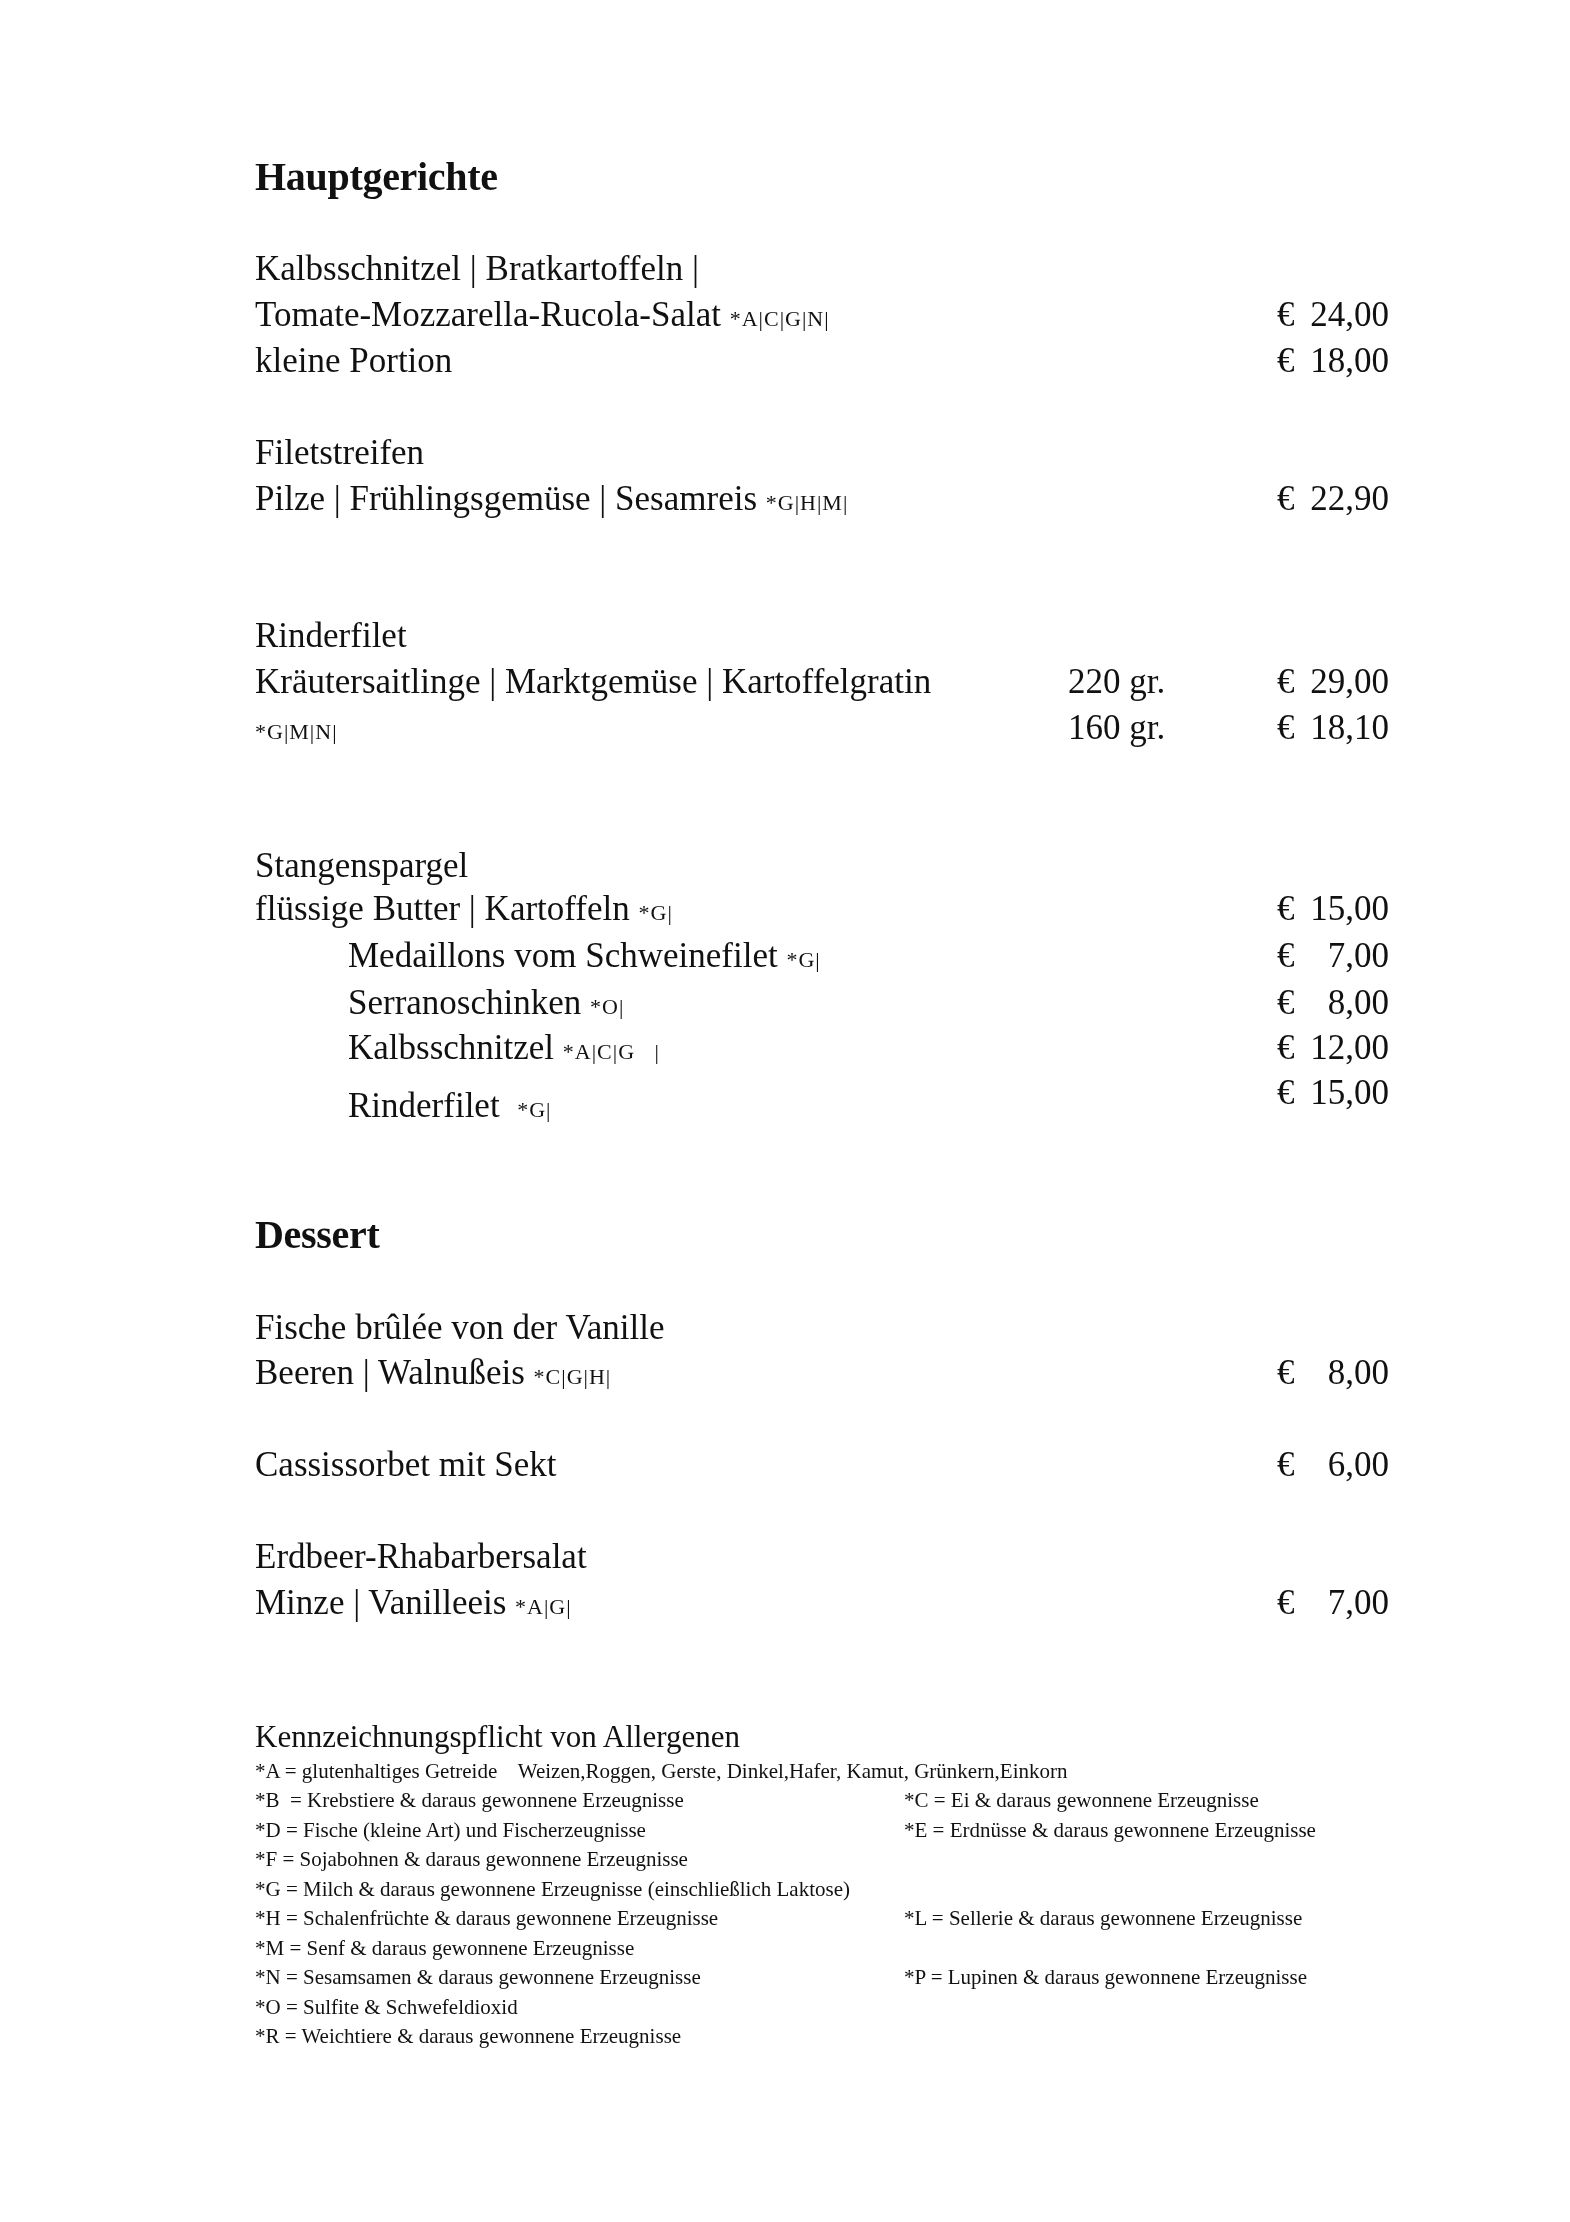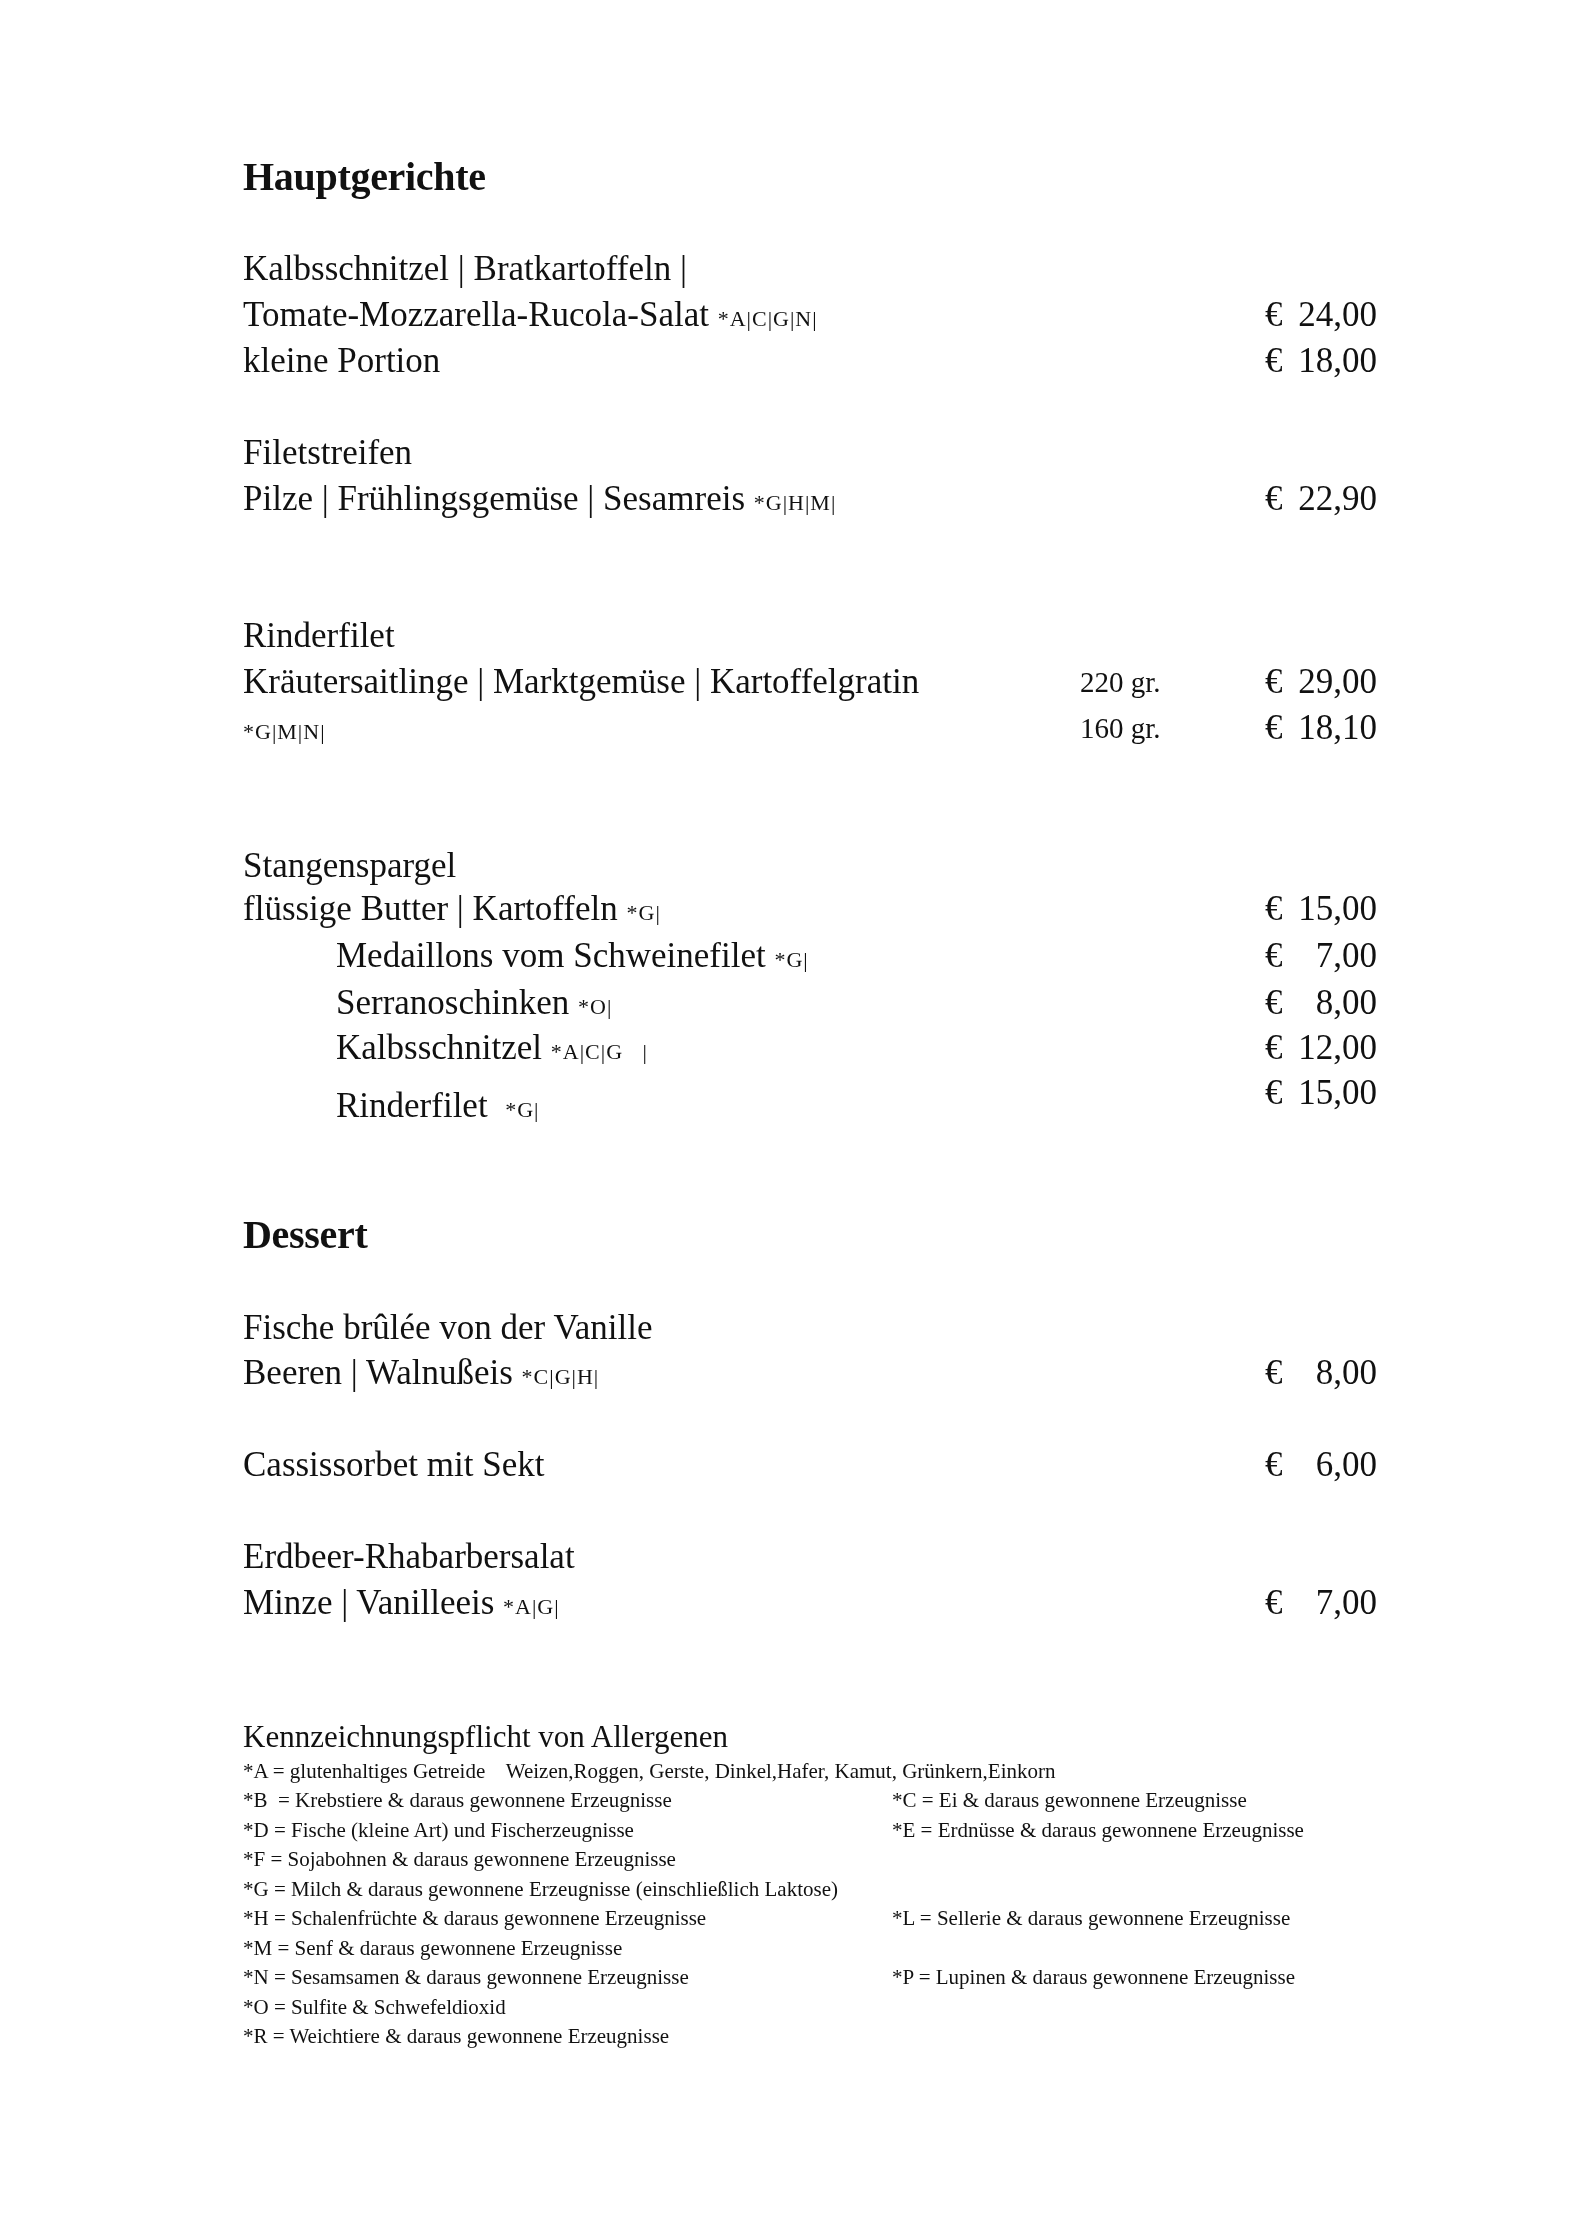--- a/index.html
+++ b/index.html
@@ -1,23 +1,23 @@
 <!DOCTYPE html>
 <html><head>
 <meta charset="utf-8">
 <style>
   html, body { margin: 0; padding: 0; background: #ffffff; }
   body { width: 1570px; height: 2222px; position: relative; overflow: hidden;
          font-family: "Liberation Serif", "DejaVu Serif", serif; color: #111111; }
-  .abs { position: absolute; white-space: nowrap; }
+  .abs { position: absolute; white-space: nowrap; margin-left: 12px; }
   .heading { font-weight: bold; font-size: 40px; line-height: 46px; left: 243px; letter-spacing: -0.3px; }
   .line { font-size: 35px; line-height: 46px; left: 243px; }
   .line.indent { left: 336px; }
   .code { font-size: 22px; letter-spacing: 1px; }
-  .weight { font-size: 29px; line-height: 46px; left: 1080px; }
+  .weight { font-size: 35px; line-height: 46px; left: 1056px; }
   .price { font-size: 35px; line-height: 46px; left: 1265px; width: 112px; }
   .price .cur { position: absolute; left: 0; }
   .price .amt { position: absolute; right: 0; }
   .allergen-title { font-size: 31px; line-height: 36px; left: 243px; }
   .allergen { font-size: 21px; line-height: 26px; left: 243px; }
   .allergen.right { left: 892px; }
 </style>
 </head>
 <body>
 

